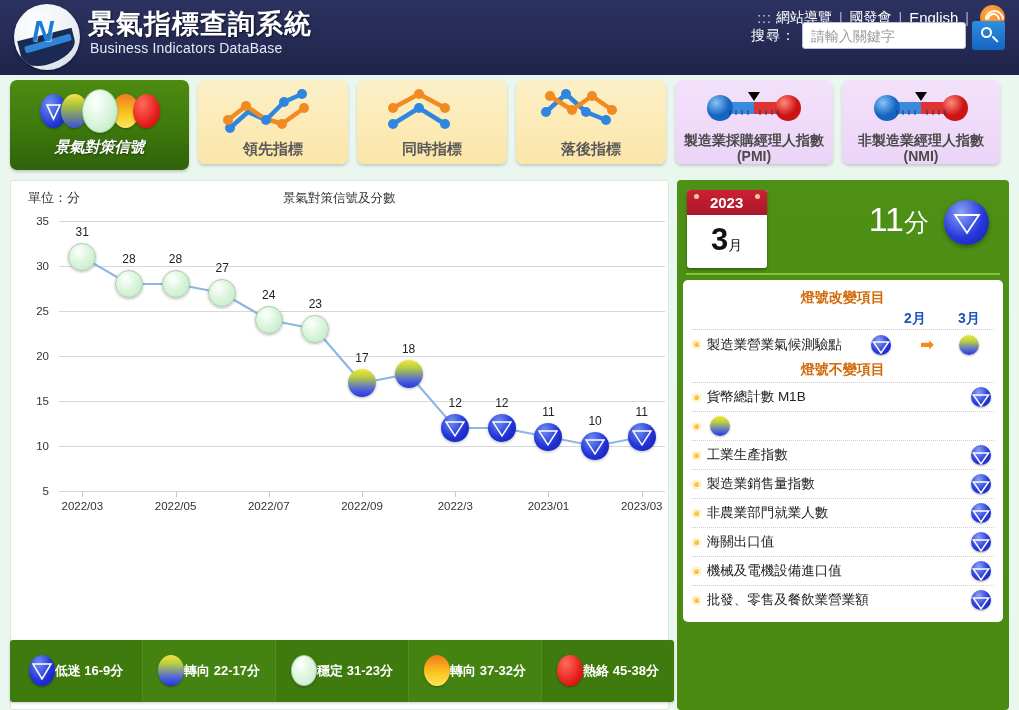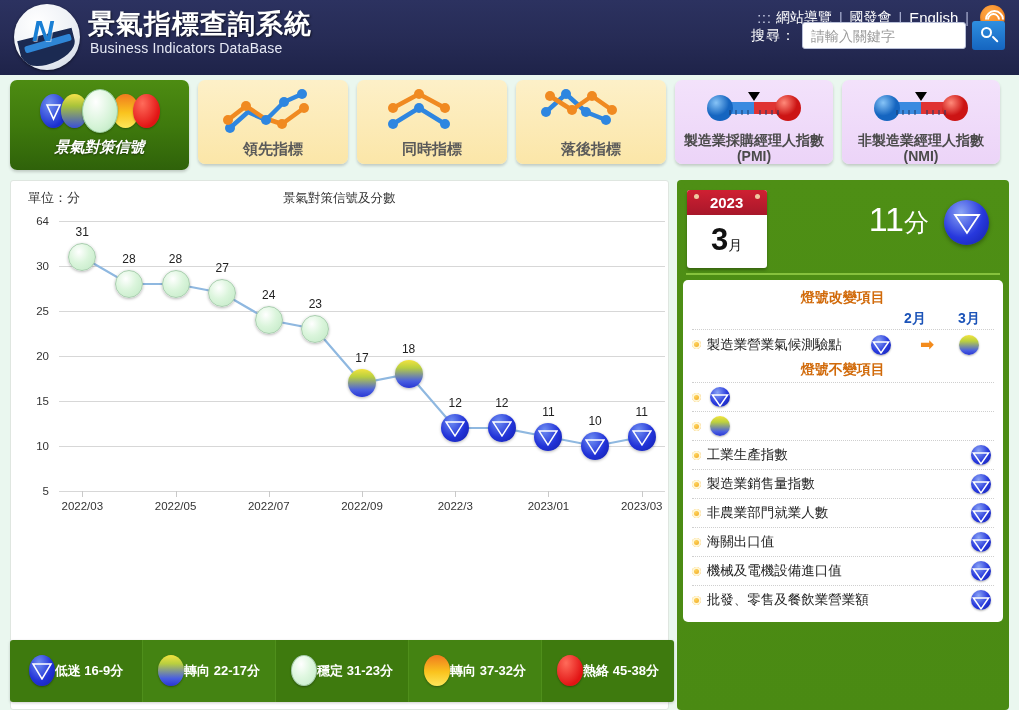--- a/index.html
+++ b/index.html
@@ -462,21 +462,21 @@
   </div>
 </div>
 
 <div class="body">
 
   <div class="chart-panel">
     <div class="unit">單位：分</div>
     <div class="chart-title">景氣對策信號及分數</div>
     <div class="plot" id="plot">
         <div class="gridline" style="left: 48px; width: 606px; top: 14px;"></div>
-        <div class="ytick" style="top: 14px; left: 0px; width: 38px;">64</div>
+        <div class="ytick" style="top: 14px; left: 0px; width: 38px;">35</div>
         <div class="gridline" style="left: 48px; width: 606px; top: 59px;"></div>
         <div class="ytick" style="top: 59px; left: 0px; width: 38px;">30</div>
         <div class="gridline" style="left: 48px; width: 606px; top: 104px;"></div>
         <div class="ytick" style="top: 104px; left: 0px; width: 38px;">25</div>
         <div class="gridline" style="left: 48px; width: 606px; top: 149px;"></div>
         <div class="ytick" style="top: 149px; left: 0px; width: 38px;">20</div>
         <div class="gridline" style="left: 48px; width: 606px; top: 194px;"></div>
         <div class="ytick" style="top: 194px; left: 0px; width: 38px;">15</div>
         <div class="gridline" style="left: 48px; width: 606px; top: 239px;"></div>
         <div class="ytick" style="top: 239px; left: 0px; width: 38px;">10</div>
@@ -593,20 +593,21 @@
             <span class="arrow">➡</span>
             <span class="cell3">
               <span class="mini yb"></span>
             </span>
           </div>
         </div>
       <div class="sec-title">燈號不變項目</div>
       <div id="unchanged-list">
           <div class="item">
             <span class="bullet"></span>
+            <span class="nm">貨幣總計數 M1B</span>
             <span class="cellend">
               <span class="mini blue">
                 <svg class="tri" width="20" height="15">
                   <polygon points="2.4,2 17.6,2 10,13" fill="none" stroke="#ffffff" stroke-width="1.5"></polygon>
                 </svg>
               </span>
             </span>
           </div>
           <div class="item">
             <span class="bullet"></span>

